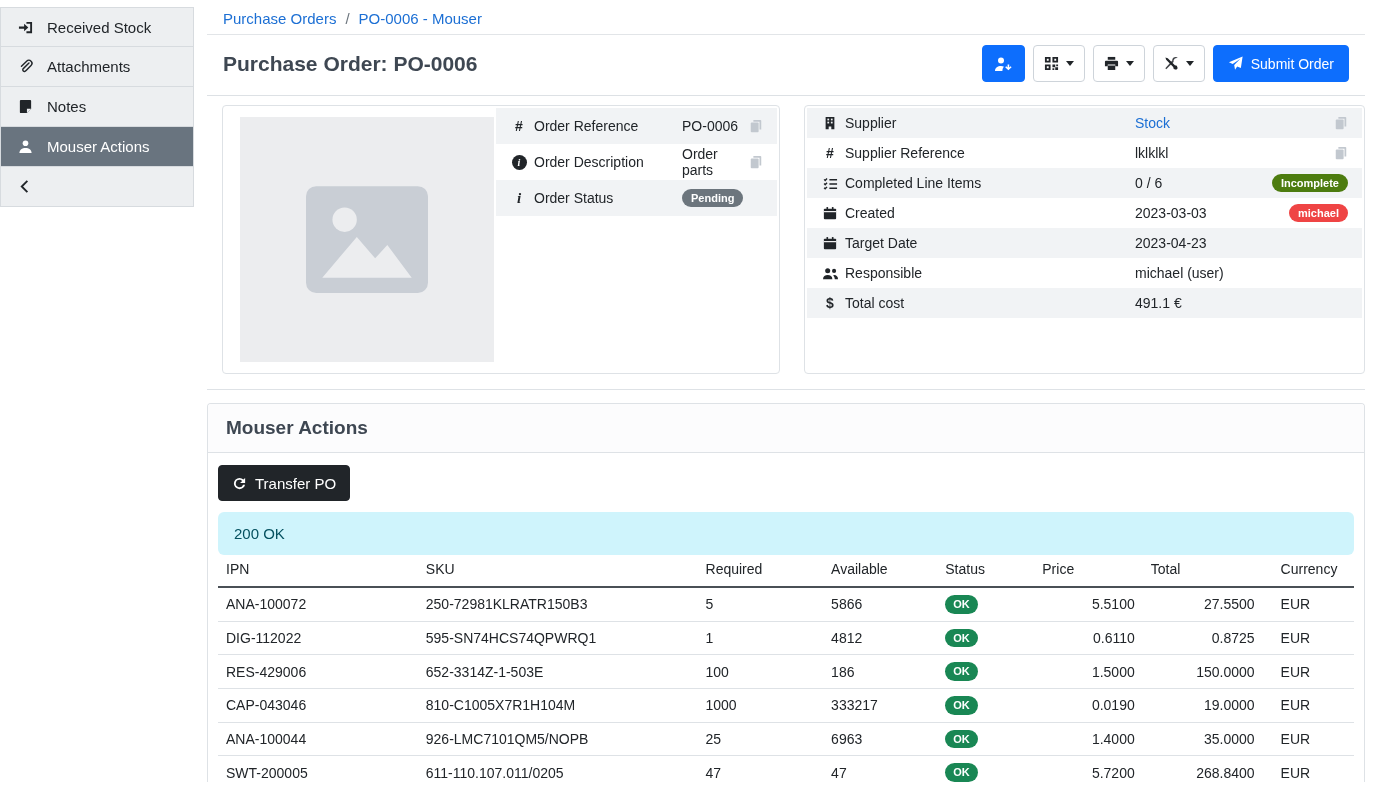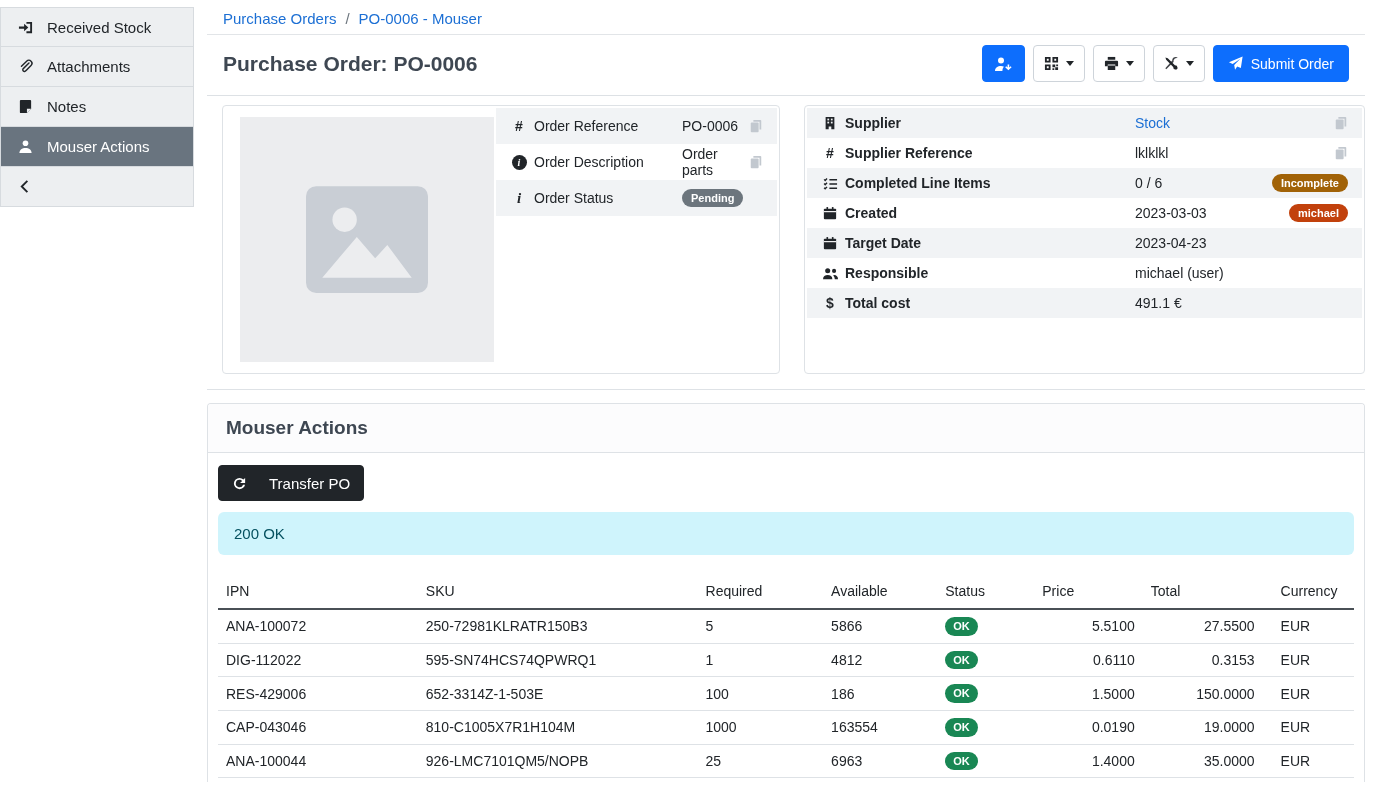--- a/index.html
+++ b/index.html
@@ -58,21 +58,21 @@
   }
   .card-left .dtable { flex:1; padding:2px 2px; }
   .card-right { flex:1; padding:2px 2px 24px; }
 
   .drow { display:flex; align-items:center; padding:0 8px; }
   .dtable-left .drow { min-height:36px; }
   .dtable-right .drow { min-height:30px; }
   .drow:nth-child(odd) { background:#f1f3f5; }
   .drow .dicon { width:30px; flex:none; color:#212529; }
   .dtable-left .dlabel { width:148px; flex:none; }
-  .dtable-right .dlabel { width:290px; flex:none;font-weight:bold; }
+  .dtable-right .dlabel { width:290px; flex:none; }
   .drow .dvalue { flex:1; min-width:0; }
   .drow .vlink { color:var(--link); cursor:pointer; }
   .drow .dtail { margin-left:auto; display:inline-flex; align-items:center; gap:8px; padding-right:6px; }
   .copy { color:#c2c8cf; cursor:pointer; }
 
   .pill {
     display:inline-block; padding:3px 9px; border-radius:10px; color:#fff;
     font-size:11px; font-weight:700; line-height:1.15; white-space:nowrap;
   }
   .pill.ok { padding:3px 8px; }
@@ -86,26 +86,26 @@
   }
 
   
   .panel { margin-top:13px; border:1px solid #dee2e6; border-bottom:none; border-radius:4px 4px 0 0; flex:1; overflow:hidden; }
   .panel-header { padding:13px 18px; border-bottom:1px solid #dee2e6; background:#fcfcfd; }
   .panel-header h2 { font-size:19px; font-weight:600; color:#3e4752; }
   .panel-body { padding:12px 10px; }
 
   .btn-dark {
     background:var(--dark); color:#fff; border:1px solid var(--dark); border-radius:4px;
-    height:36px; padding:0 13px; display:inline-flex; align-items:center; gap:22px;
+    height:36px; padding:0 13px; display:inline-flex; align-items:center; gap:8px;
     font-family:inherit; font-size:15px; cursor:pointer; margin-bottom:11px;
   }
   .alert {
     background:var(--info_bg); color:var(--info_text); border-radius:6px;
-    padding:13px 16px; font-size:15px; margin-bottom:22px;
+    padding:13px 16px; font-size:15px; 
   }
 
   .mtable { width:100%; border-collapse:collapse; font-size:14px; }
   .mtable th { text-align:left; font-weight:400; padding:6px 8px 9px; border-bottom:2px solid #4a5056; }
   .mtable td { padding:7px 8px; border-bottom:1px solid #dee2e6; }
   .col-r { text-align:right;margin-left:22px; }
   .col-cur { padding-left:18px !important; }
   .mtable th:nth-child(1){width:17.5%} .mtable th:nth-child(2){width:24.5%}
   .mtable th:nth-child(3){width:11%}  .mtable th:nth-child(4){width:10%}
   .mtable th:nth-child(5){width:8.5%} .mtable th:nth-child(6){width:9.5%}
@@ -317,36 +317,36 @@
               <div class="drow">
                 <span class="icn dicon">
                   <svg viewBox="0 0 16 16" width="15" height="15" fill="none" stroke="currentColor" stroke-width="1.5">
                     <path d="m1.2 3.6 1.1 1.1 2-2.1M1.2 8.1l1.1 1.1 2-2.1M1.2 12.6l1.1 1.1 2-2.1"></path>
                     <path d="M6.8 4h8.2M6.8 8.5H15M6.8 13H15" stroke-width="1.7"></path>
                   </svg>
                 </span>
                 <span class="dlabel">Completed Line Items</span>
                 <span class="dvalue">0 / 6</span>
                 <span class="dtail">
-                  <span class="pill" style="background: #a16207;">Incomplete</span>
+                  <span class="pill" style="background: #4d7c0f;">Incomplete</span>
                 </span>
               </div>
               <div class="drow">
                 <span class="icn dicon">
                   <svg viewBox="0 0 16 16" width="14" height="14" fill="currentColor">
                     <path d="M2 3h12c.6 0 1 .4 1 1v10c0 .6-.4 1-1 1H2c-.6 0-1-.4-1-1V4c0-.6.4-1 1-1z"></path>
                     <rect x="4" y="1" width="1.8" height="3.4" rx=".6"></rect>
                     <rect x="10.2" y="1" width="1.8" height="3.4" rx=".6"></rect>
                     <rect x="1" y="5.8" width="14" height="1.3" fill="#fff"></rect>
                   </svg>
                 </span>
                 <span class="dlabel">Created</span>
                 <span class="dvalue">2023-03-03</span>
                 <span class="dtail">
-                  <span class="pill" style="background: #c2410c; text-align: right;">michael</span>
+                  <span class="pill" style="background: #ef4444; text-align: right;">michael</span>
                 </span>
               </div>
               <div class="drow">
                 <span class="icn dicon">
                   <svg viewBox="0 0 16 16" width="14" height="14" fill="currentColor">
                     <path d="M2 3h12c.6 0 1 .4 1 1v10c0 .6-.4 1-1 1H2c-.6 0-1-.4-1-1V4c0-.6.4-1 1-1z"></path>
                     <rect x="4" y="1" width="1.8" height="3.4" rx=".6"></rect>
                     <rect x="10.2" y="1" width="1.8" height="3.4" rx=".6"></rect>
                     <rect x="1" y="5.8" width="14" height="1.3" fill="#fff"></rect>
                   </svg>
@@ -421,38 +421,38 @@
                 <td class="col-r">27.5500</td>
                 <td class="col-cur">EUR</td>
               </tr>
               <tr>
                 <td>DIG-112022</td>
                 <td>595-SN74HCS74QPWRQ1</td>
                 <td>1</td>
                 <td>4812</td>
                 <td><span class="pill ok" style="background: rgb(25, 135, 84);">OK</span></td>
                 <td class="col-r">0.6110</td>
-                <td class="col-r">0.3153</td>
+                <td class="col-r">0.8725</td>
                 <td class="col-cur">EUR</td>
               </tr>
               <tr>
                 <td>RES-429006</td>
                 <td>652-3314Z-1-503E</td>
                 <td>100</td>
                 <td>186</td>
                 <td><span class="pill ok" style="background: rgb(25, 135, 84);">OK</span></td>
                 <td class="col-r">1.5000</td>
                 <td class="col-r">150.0000</td>
                 <td class="col-cur">EUR</td>
               </tr>
               <tr>
                 <td>CAP-043046</td>
                 <td>810-C1005X7R1H104M</td>
                 <td>1000</td>
-                <td>163554</td>
+                <td>333217</td>
                 <td><span class="pill ok" style="background: rgb(25, 135, 84);">OK</span></td>
                 <td class="col-r">0.0190</td>
                 <td class="col-r">19.0000</td>
                 <td class="col-cur">EUR</td>
               </tr>
               <tr>
                 <td>ANA-100044</td>
                 <td>926-LMC7101QM5/NOPB</td>
                 <td>25</td>
                 <td>6963</td>

